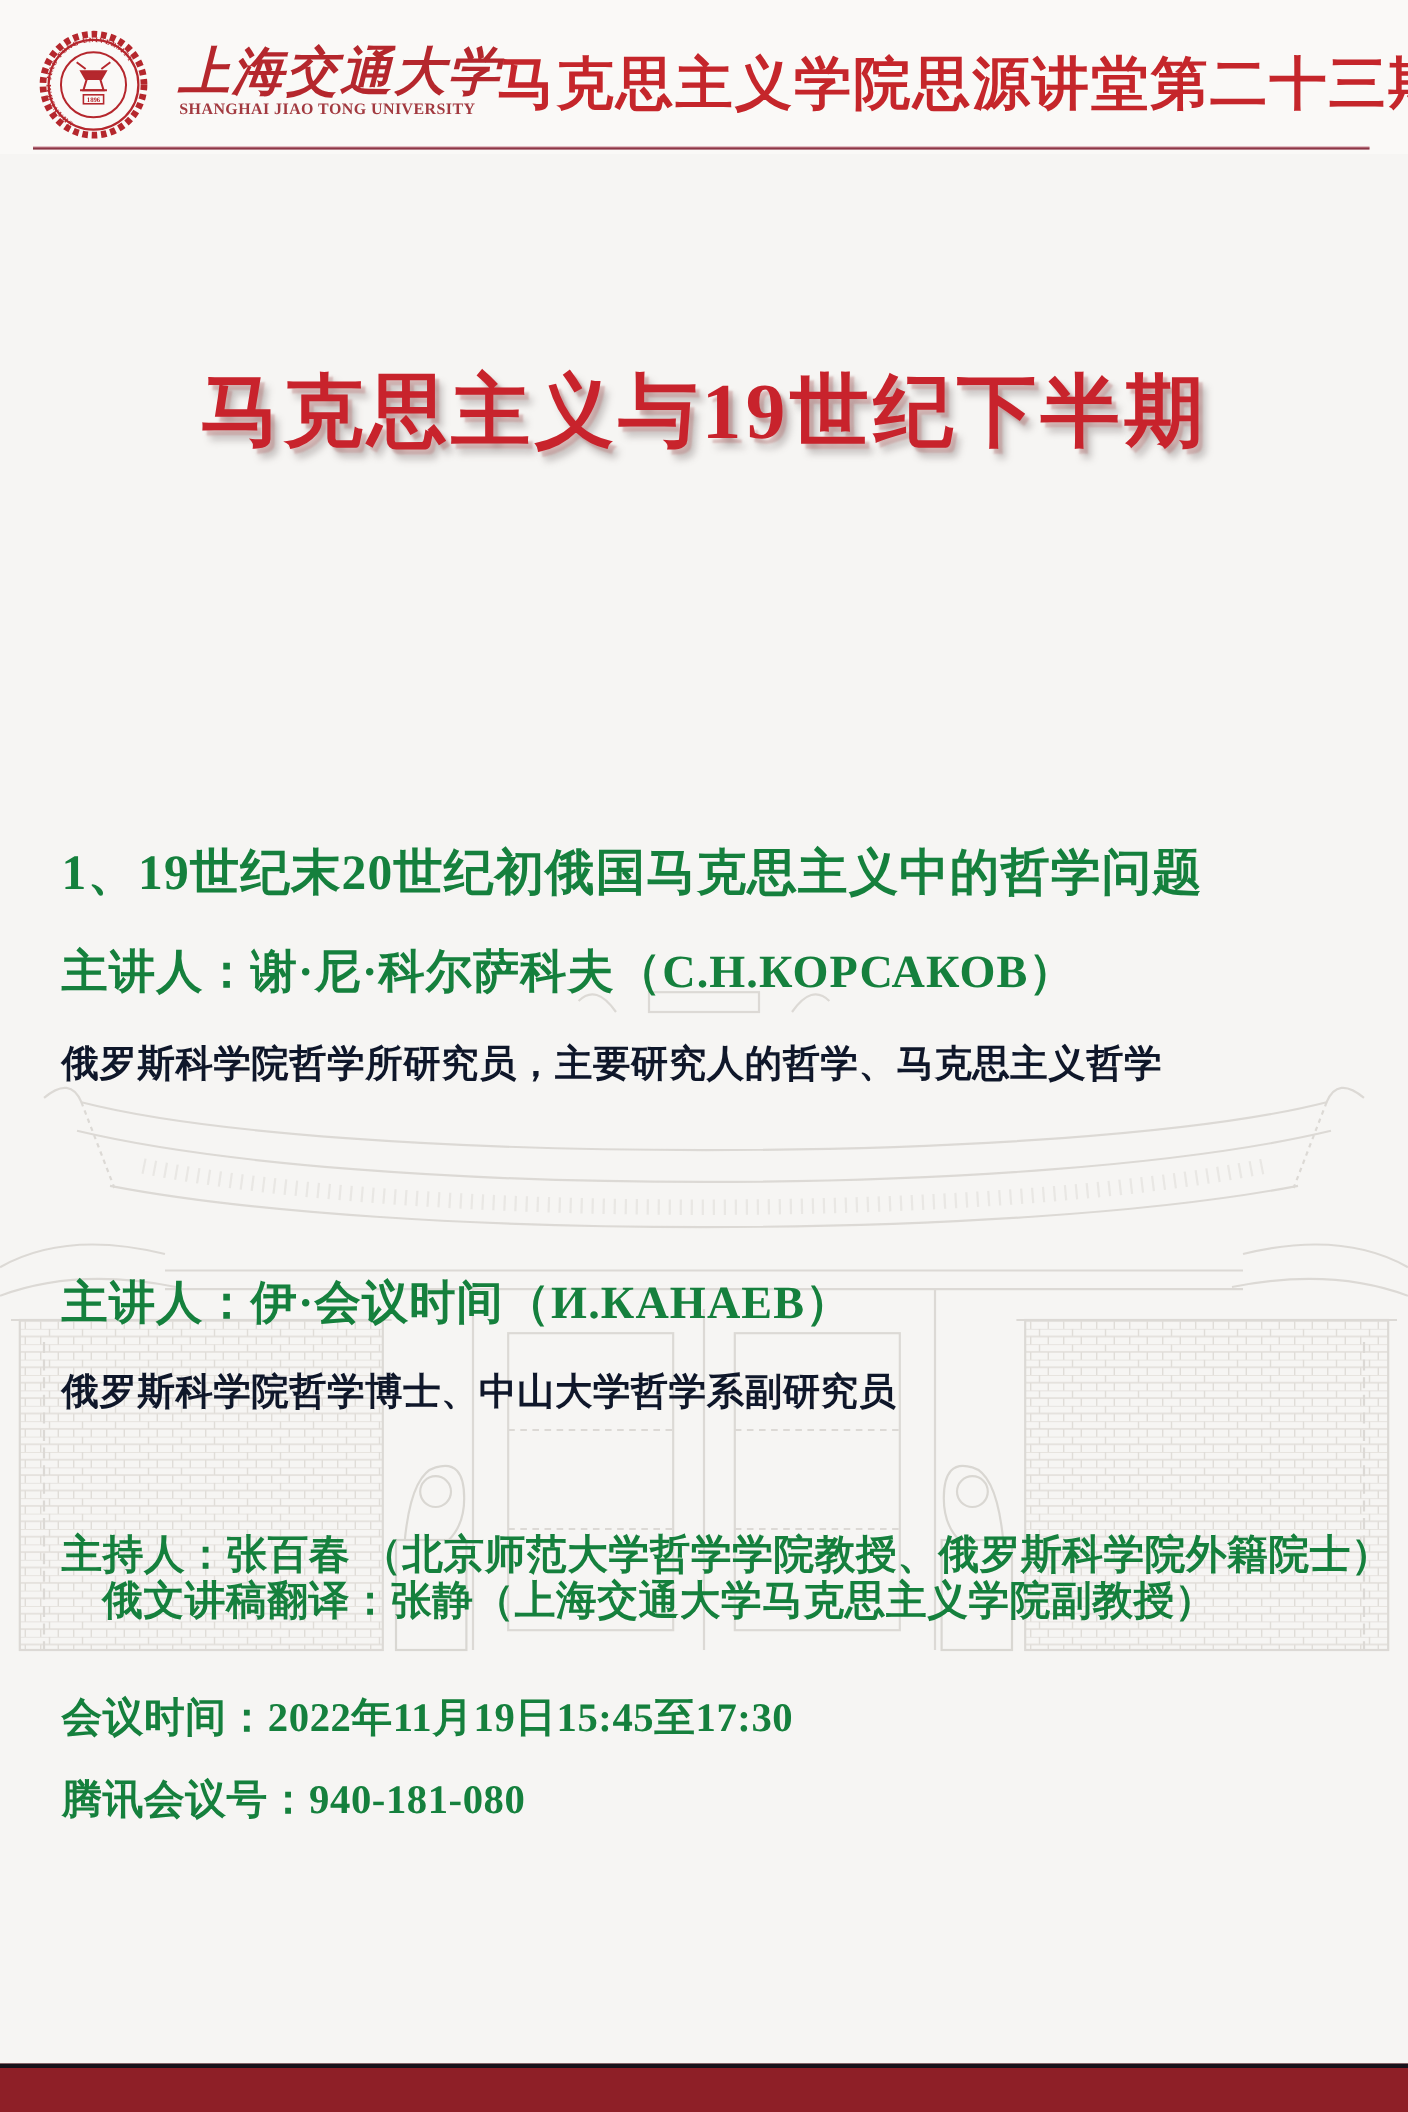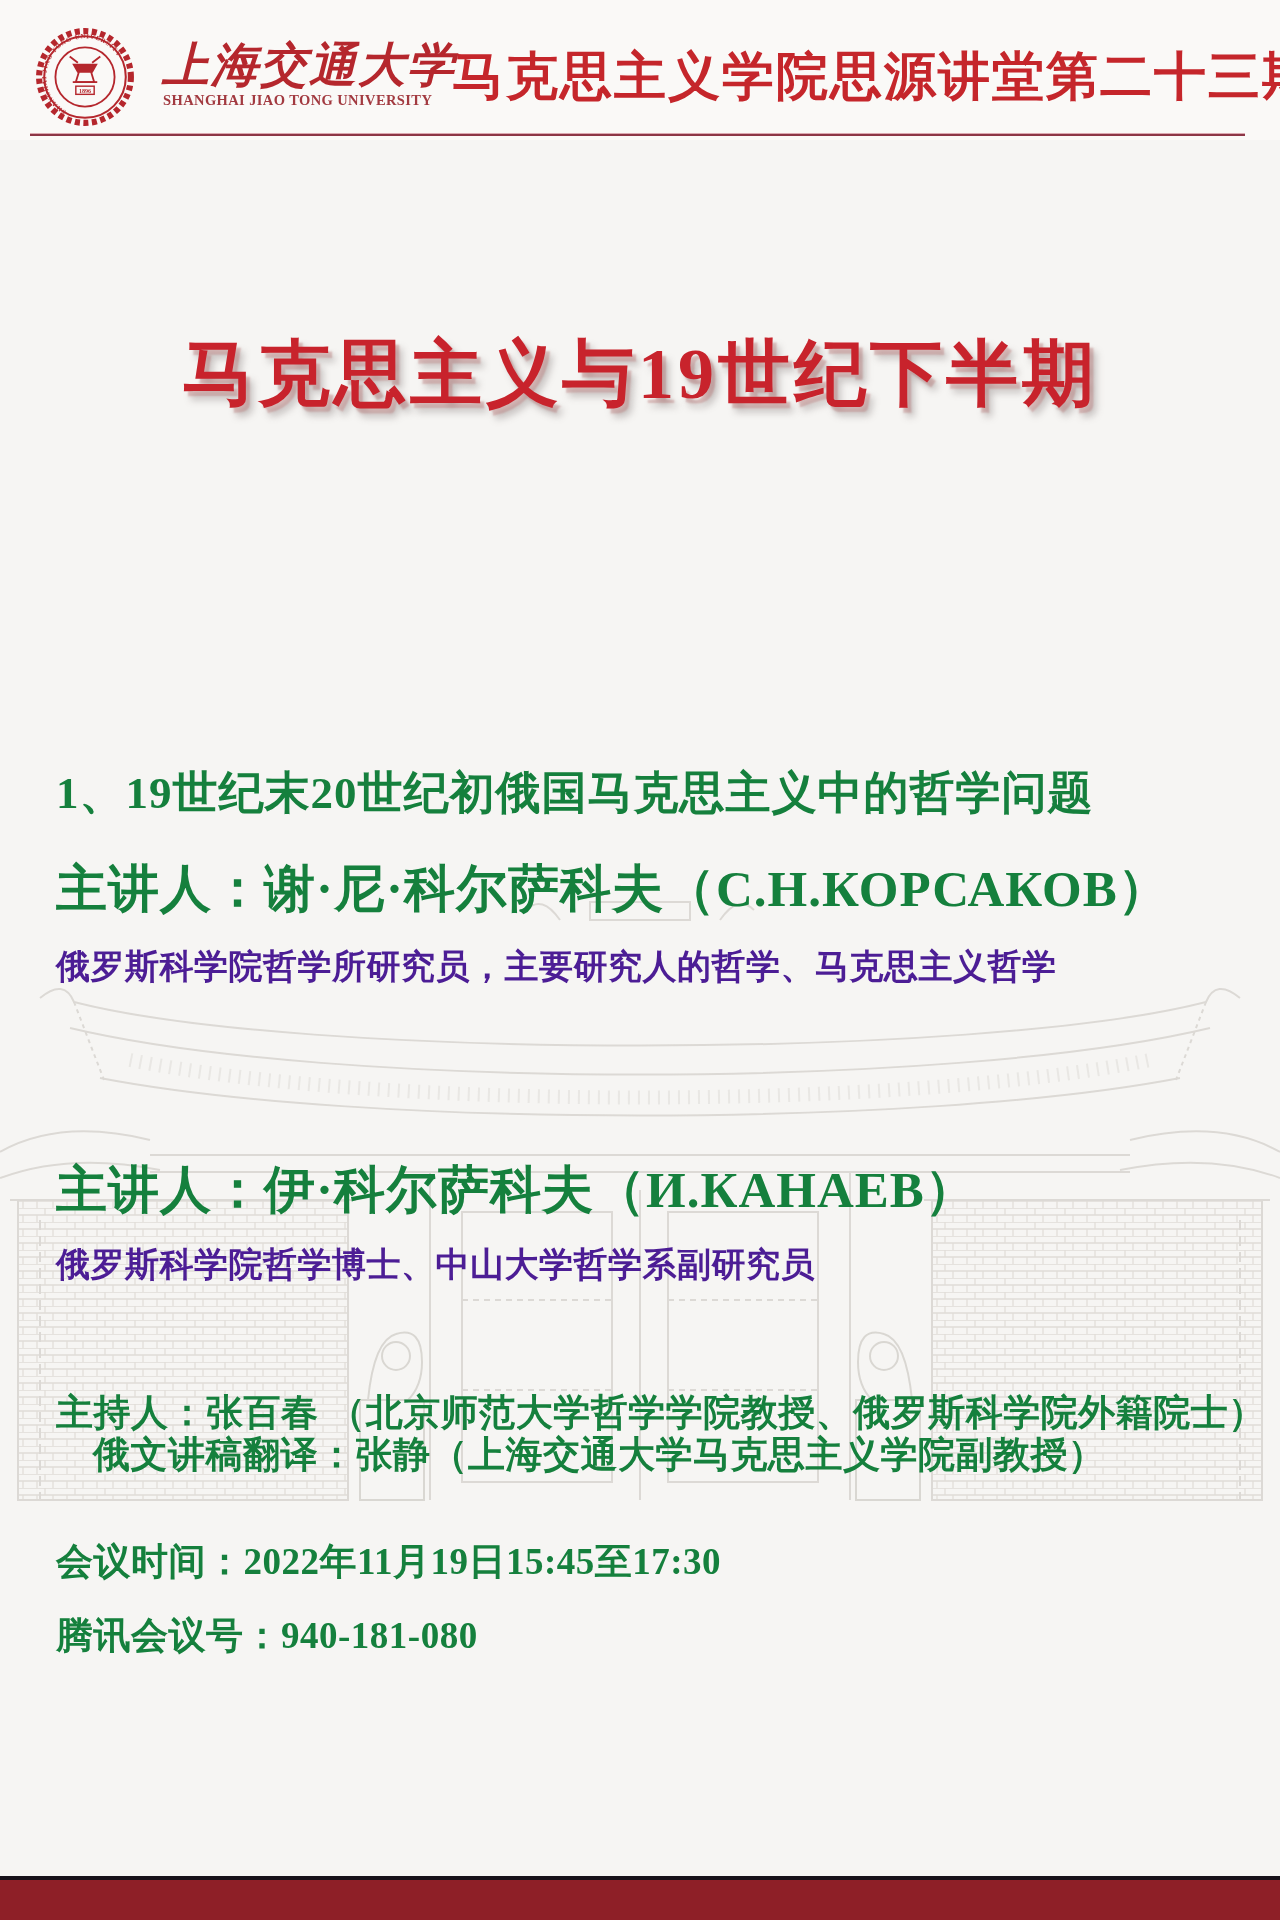--- a/index.html
+++ b/index.html
@@ -34,22 +34,22 @@
   .main-title{
     position:absolute;left:0;width:100%;text-align:center;
     font-weight:900;color:#c8232c;font-size:72px;letter-spacing:4px;white-space:nowrap;
     text-shadow:4px 5px 2px rgba(170,90,90,0.35), 7px 9px 7px rgba(120,110,110,0.38);
   }
   .main-title.l1{top:326px;}
   .main-title.l2{top:478px;}
   
   .bodytext{position:absolute;left:56px;color:#15803d;white-space:nowrap;font-weight:bold;}
   .sec-heading{font-size:45px;letter-spacing:1px;}
-  .sec-speaker{font-size:51px;letter-spacing:1px;}
-  .sec-bio{font-size:34px;letter-spacing:0.5px;color:#4c1d95;}
+  .sec-speaker{font-size:42px;letter-spacing:1px;}
+  .sec-bio{font-size:34px;letter-spacing:0.5px;color:#0f172a;}
   .info-line{font-size:37px;letter-spacing:0.5px;}
   .t-s1h{top:763px;}
   .t-s1s{top:855px;}
   .t-s1b{top:944px;}
   .t-s2h{top:1070px;}
   .t-s2s{top:1156px;}
   .t-s2b{top:1242px;}
   .t-host{top:1388px;}
   .t-trans{top:1430px;margin-left:37px;}
   .t-time{top:1537px;}
@@ -133,21 +133,21 @@
 
     <path d="M40,460 v280 M1240,460 v280" stroke-dasharray="10 6"></path>
   </svg>
 
   <div class="main-title l1">马克思主义与19世纪下半期</div>
 
   <div class="bodytext sec-heading t-s1h">1、19世纪末20世纪初俄国马克思主义中的哲学问题</div>
   <div class="bodytext sec-speaker t-s1s">主讲人：谢·尼·科尔萨科夫（С.Н.КОРСАКОВ）</div>
   <div class="bodytext sec-bio t-s1b">俄罗斯科学院哲学所研究员，主要研究人的哲学、马克思主义哲学</div>
 
-  <div class="bodytext sec-speaker t-s2s">主讲人：伊·科尔萨科夫（И.КАНАЕВ）</div>
+  <div class="bodytext sec-speaker t-s2s">主讲人：伊·会议时间（И.КАНАЕВ）</div>
   <div class="bodytext sec-bio t-s2b">俄罗斯科学院哲学博士、中山大学哲学系副研究员</div>
 
   <div class="bodytext info-line t-host">主持人：张百春 （北京师范大学哲学学院教授、俄罗斯科学院外籍院士）</div>
   <div class="bodytext info-line t-trans">俄文讲稿翻译：张静（上海交通大学马克思主义学院副教授）</div>
   <div class="bodytext info-line t-time">会议时间：2022年11月19日15:45至17:30</div>
   <div class="bodytext info-line t-meet">腾讯会议号：940-181-080</div>
 
   <div class="footer-bar"></div>
 
 </div>

